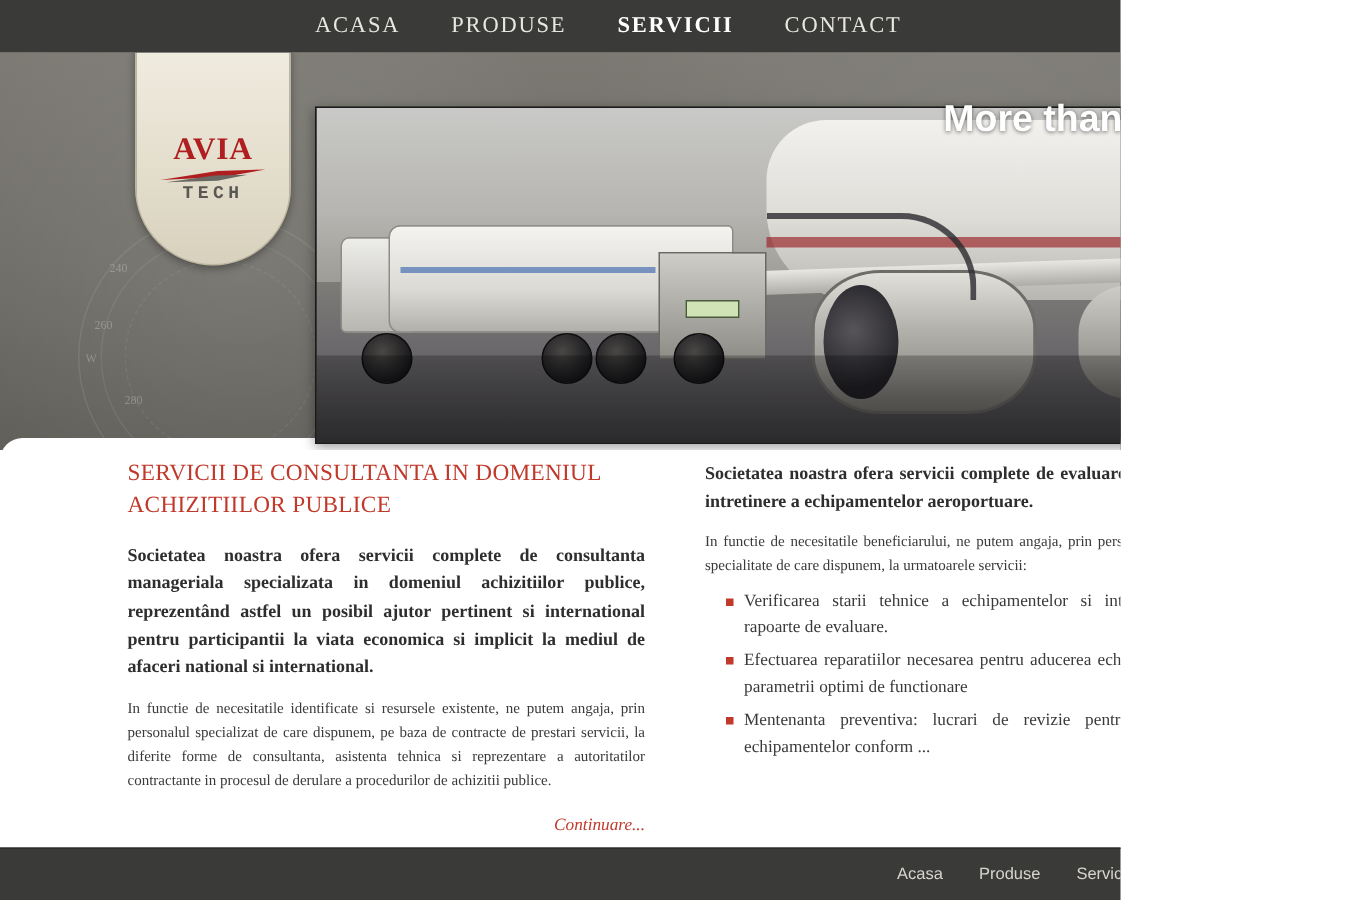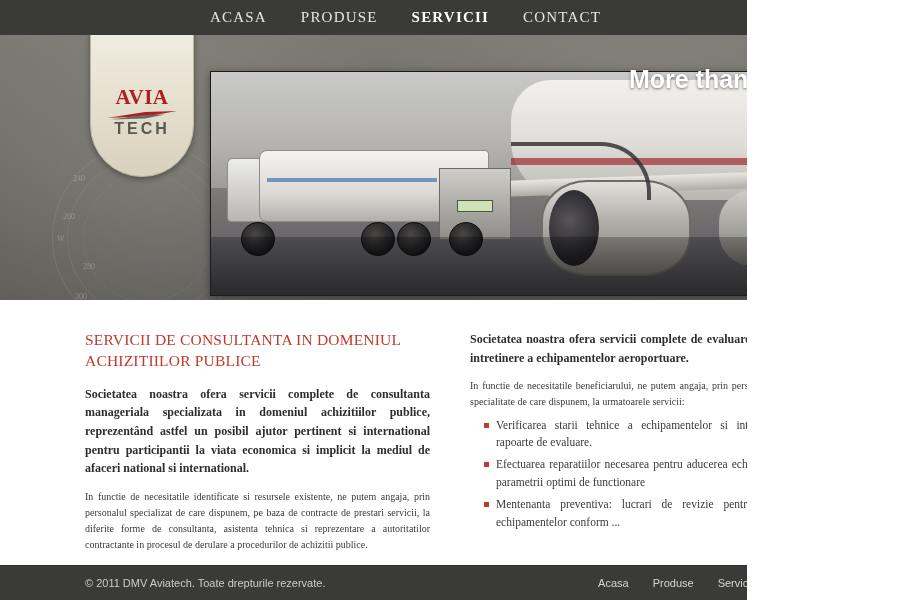--- a/index.html
+++ b/index.html
@@ -139,22 +139,22 @@
     font-weight: bold;
     color: #b01f1f;
     letter-spacing: .5px;
     line-height: 1;
   }
   .logo-wing {
     width: 74px; height: 10px;
     margin: 2px 0 1px 0;
   }
   .logo-tech {
-    font-family: Liberation Sans, sans-serif;
-    font-size: 16px;
+    font-family: Liberation Mono, monospace;
+    font-size: 12px;
     font-weight: bold;
     color: #5a5852;
     letter-spacing: 3px;
     line-height: 1;
   }
 
   .tagline {
     position: absolute;
     right: 28px; top: 30px;
     font-family: "Liberation Sans", sans-serif;
@@ -288,21 +288,21 @@
   .photo-shadow {
     position: absolute;
     left: 0; top: 74%;
     width: 100%; height: 26%;
     background: linear-gradient(180deg, rgba(0,0,0,.25), rgba(0,0,0,.45));
   }
 
   
   .content {
     position: absolute;
-    top: 316px; left: 0;
+    top: 292px; left: 0;
     width: 900px; height: 265px;
     background: #ffffff;
     border-radius: 15px;
   }
   .columns {
     position: absolute;
     left: 85px; top: 14px;
     width: 730px;
     display: flex;
     gap: 40px;
@@ -486,21 +486,20 @@
           <li>Efectuarea reparatiilor necesarea pentru aducerea echipamentelor la parametrii optimi de functionare</li>
           <li>Mentenanta preventiva: lucrari de revizie pentru intretinerea echipamentelor conform ...</li>
         </ul>
         <a class="more">Continuare...</a>
       </div>
 
     </div>
   </div>
 
   <div class="footer">
-    <span class="copyright">© 2011 DMV Aviatech. Toate drepturile rezervate.</span>
     <div class="footer-nav">
       <a class="footer-link">Acasa</a>
       <a class="footer-link">Produse</a>
       <a class="footer-link">Servicii</a>
       <a class="footer-link">Contact</a>
     </div>
   </div>
 
 </div>
 

